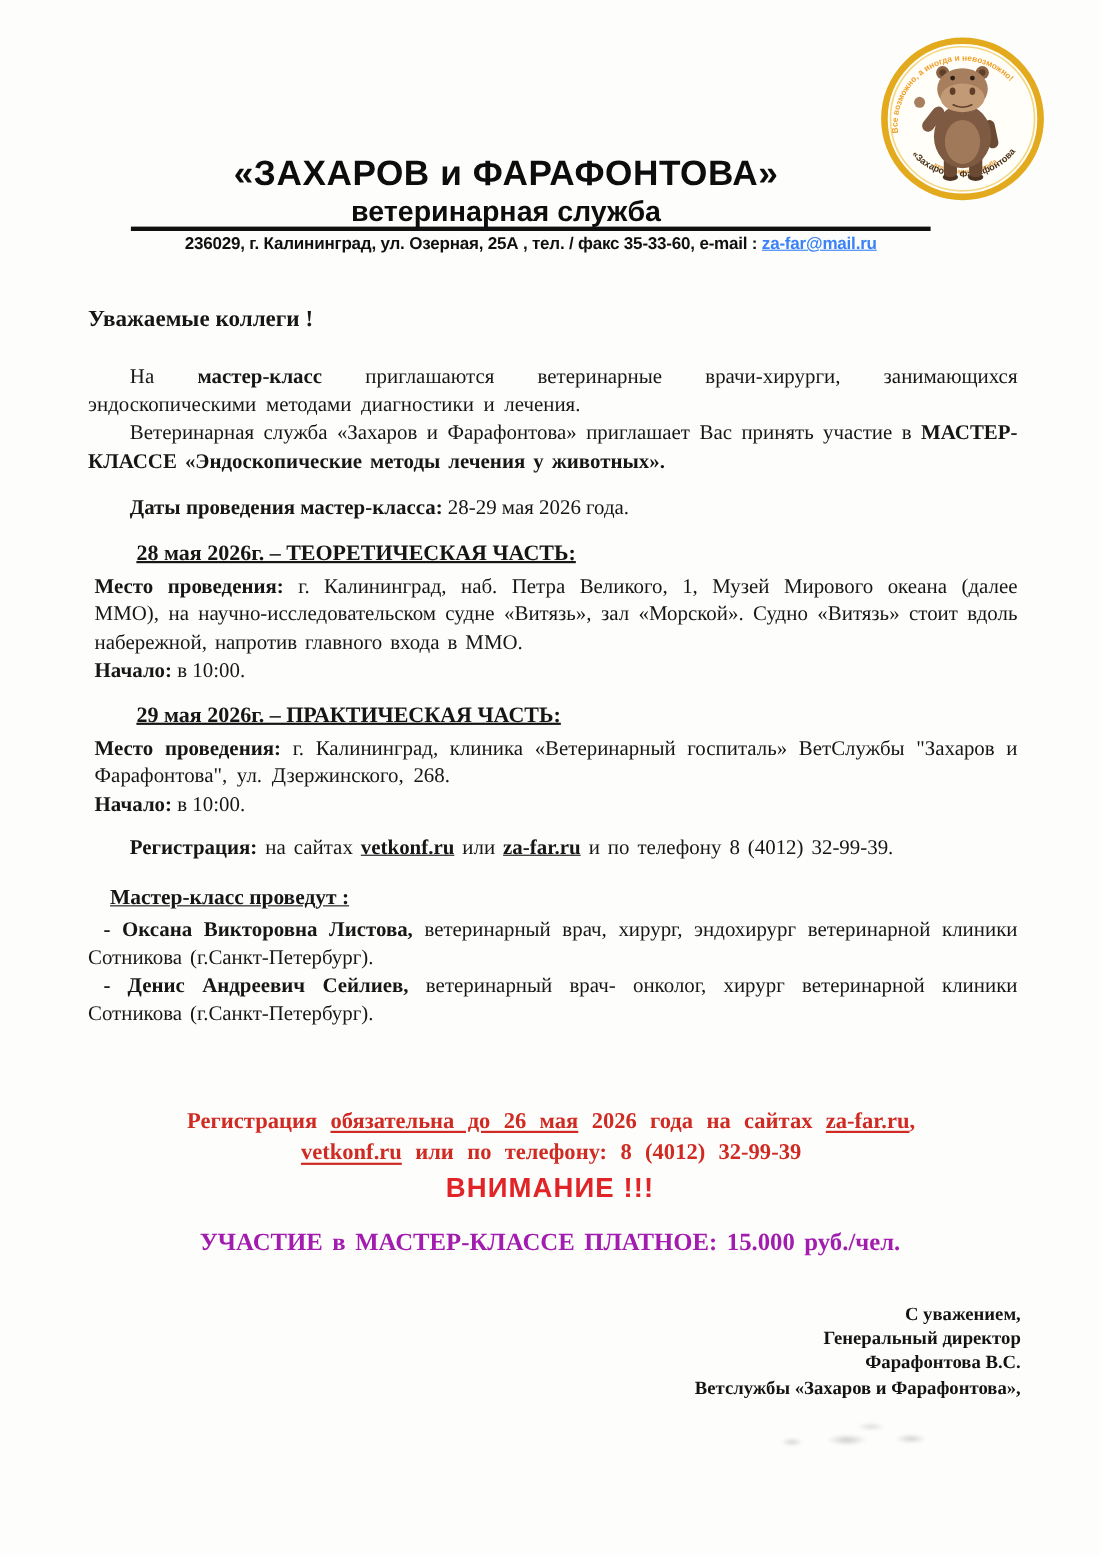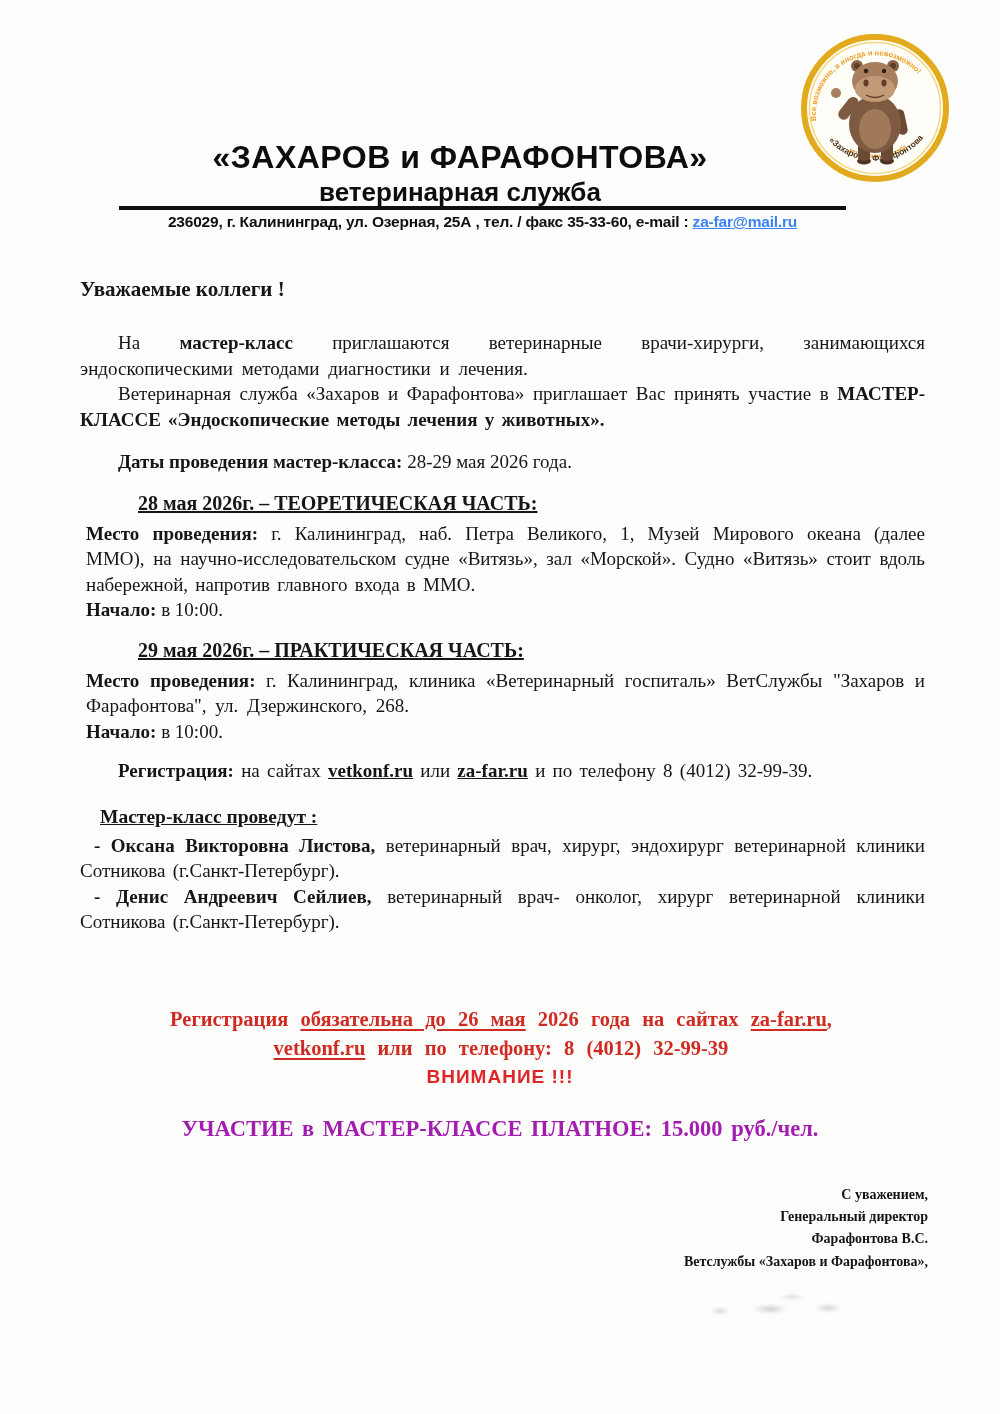--- a/index.html
+++ b/index.html
@@ -32,43 +32,43 @@
     position:absolute;top:277px;left:80px;width:845px;text-align:left;
     font-weight:700;font-size:21px;
   }
   .flow{position:absolute;left:80px;width:845px;font-size:19px;line-height:25.5px;}
   .flow p{margin:0;text-align:justify;}
   .indent{text-indent:38px;}
   .ws2{word-spacing:2.5px;}
   .ws4{word-spacing:4px;}
   b,.b{font-weight:700;}
   .u{text-decoration:underline;}
-  .sec-head{font-weight:700;font-size:20px;text-decoration:underline;margin-left:58px;white-space:nowrap;}
+  .sec-head{font-weight:700;font-size:20px;text-decoration:underline;margin-left:44px;white-space:nowrap;}
   .site-link{font-weight:700;text-decoration:underline;color:#161616;}
   .leaders-head{font-weight:700;font-size:19.5px;text-decoration:underline;margin-left:20px;white-space:nowrap;}
   .leader{text-indent:14px;}
   
   .deadline{
     position:absolute;top:966px;left:98px;width:806px;text-align:center;
     color:#cf2b22;font-weight:700;font-size:20.5px;line-height:29px;word-spacing:7px;margin-top:39px;
   }
   .deadline .u{text-underline-offset:3px;}
   .attention{
     position:absolute;top:1066px;left:0;width:1000px;text-align:center;
     font-family:"Liberation Sans",sans-serif;font-weight:700;
-    font-size:19px;letter-spacing:1px;color:#e02428;
+    font-size:25px;letter-spacing:1px;color:#e02428;
   }
   .fee{
     position:absolute;top:1116px;left:0;width:1000px;text-align:center;
     font-weight:700;font-size:22.5px;color:#a21caf;word-spacing:3px;
   }
   
   .signature{
     position:absolute;top:1184px;right:72px;text-align:right;
-    font-weight:700;font-size:14px;line-height:22.2px;color:#131313;
+    font-weight:700;font-size:17px;line-height:22.2px;color:#131313;
   }
   
   .smudge{
     position:absolute;top:1293px;left:700px;width:180px;height:30px;
     background:
       radial-gradient(ellipse 14px 5px at 20px 18px,#9a9a9a 0%,transparent 70%),
       radial-gradient(ellipse 26px 7px at 70px 16px,#8f8f8f 0%,transparent 70%),
       radial-gradient(ellipse 20px 6px at 128px 15px,#9a9a9a 0%,transparent 70%),
       radial-gradient(ellipse 18px 5px at 92px 4px,#b0b0b0 0%,transparent 70%);
     filter:blur(1.5px);opacity:.45;

